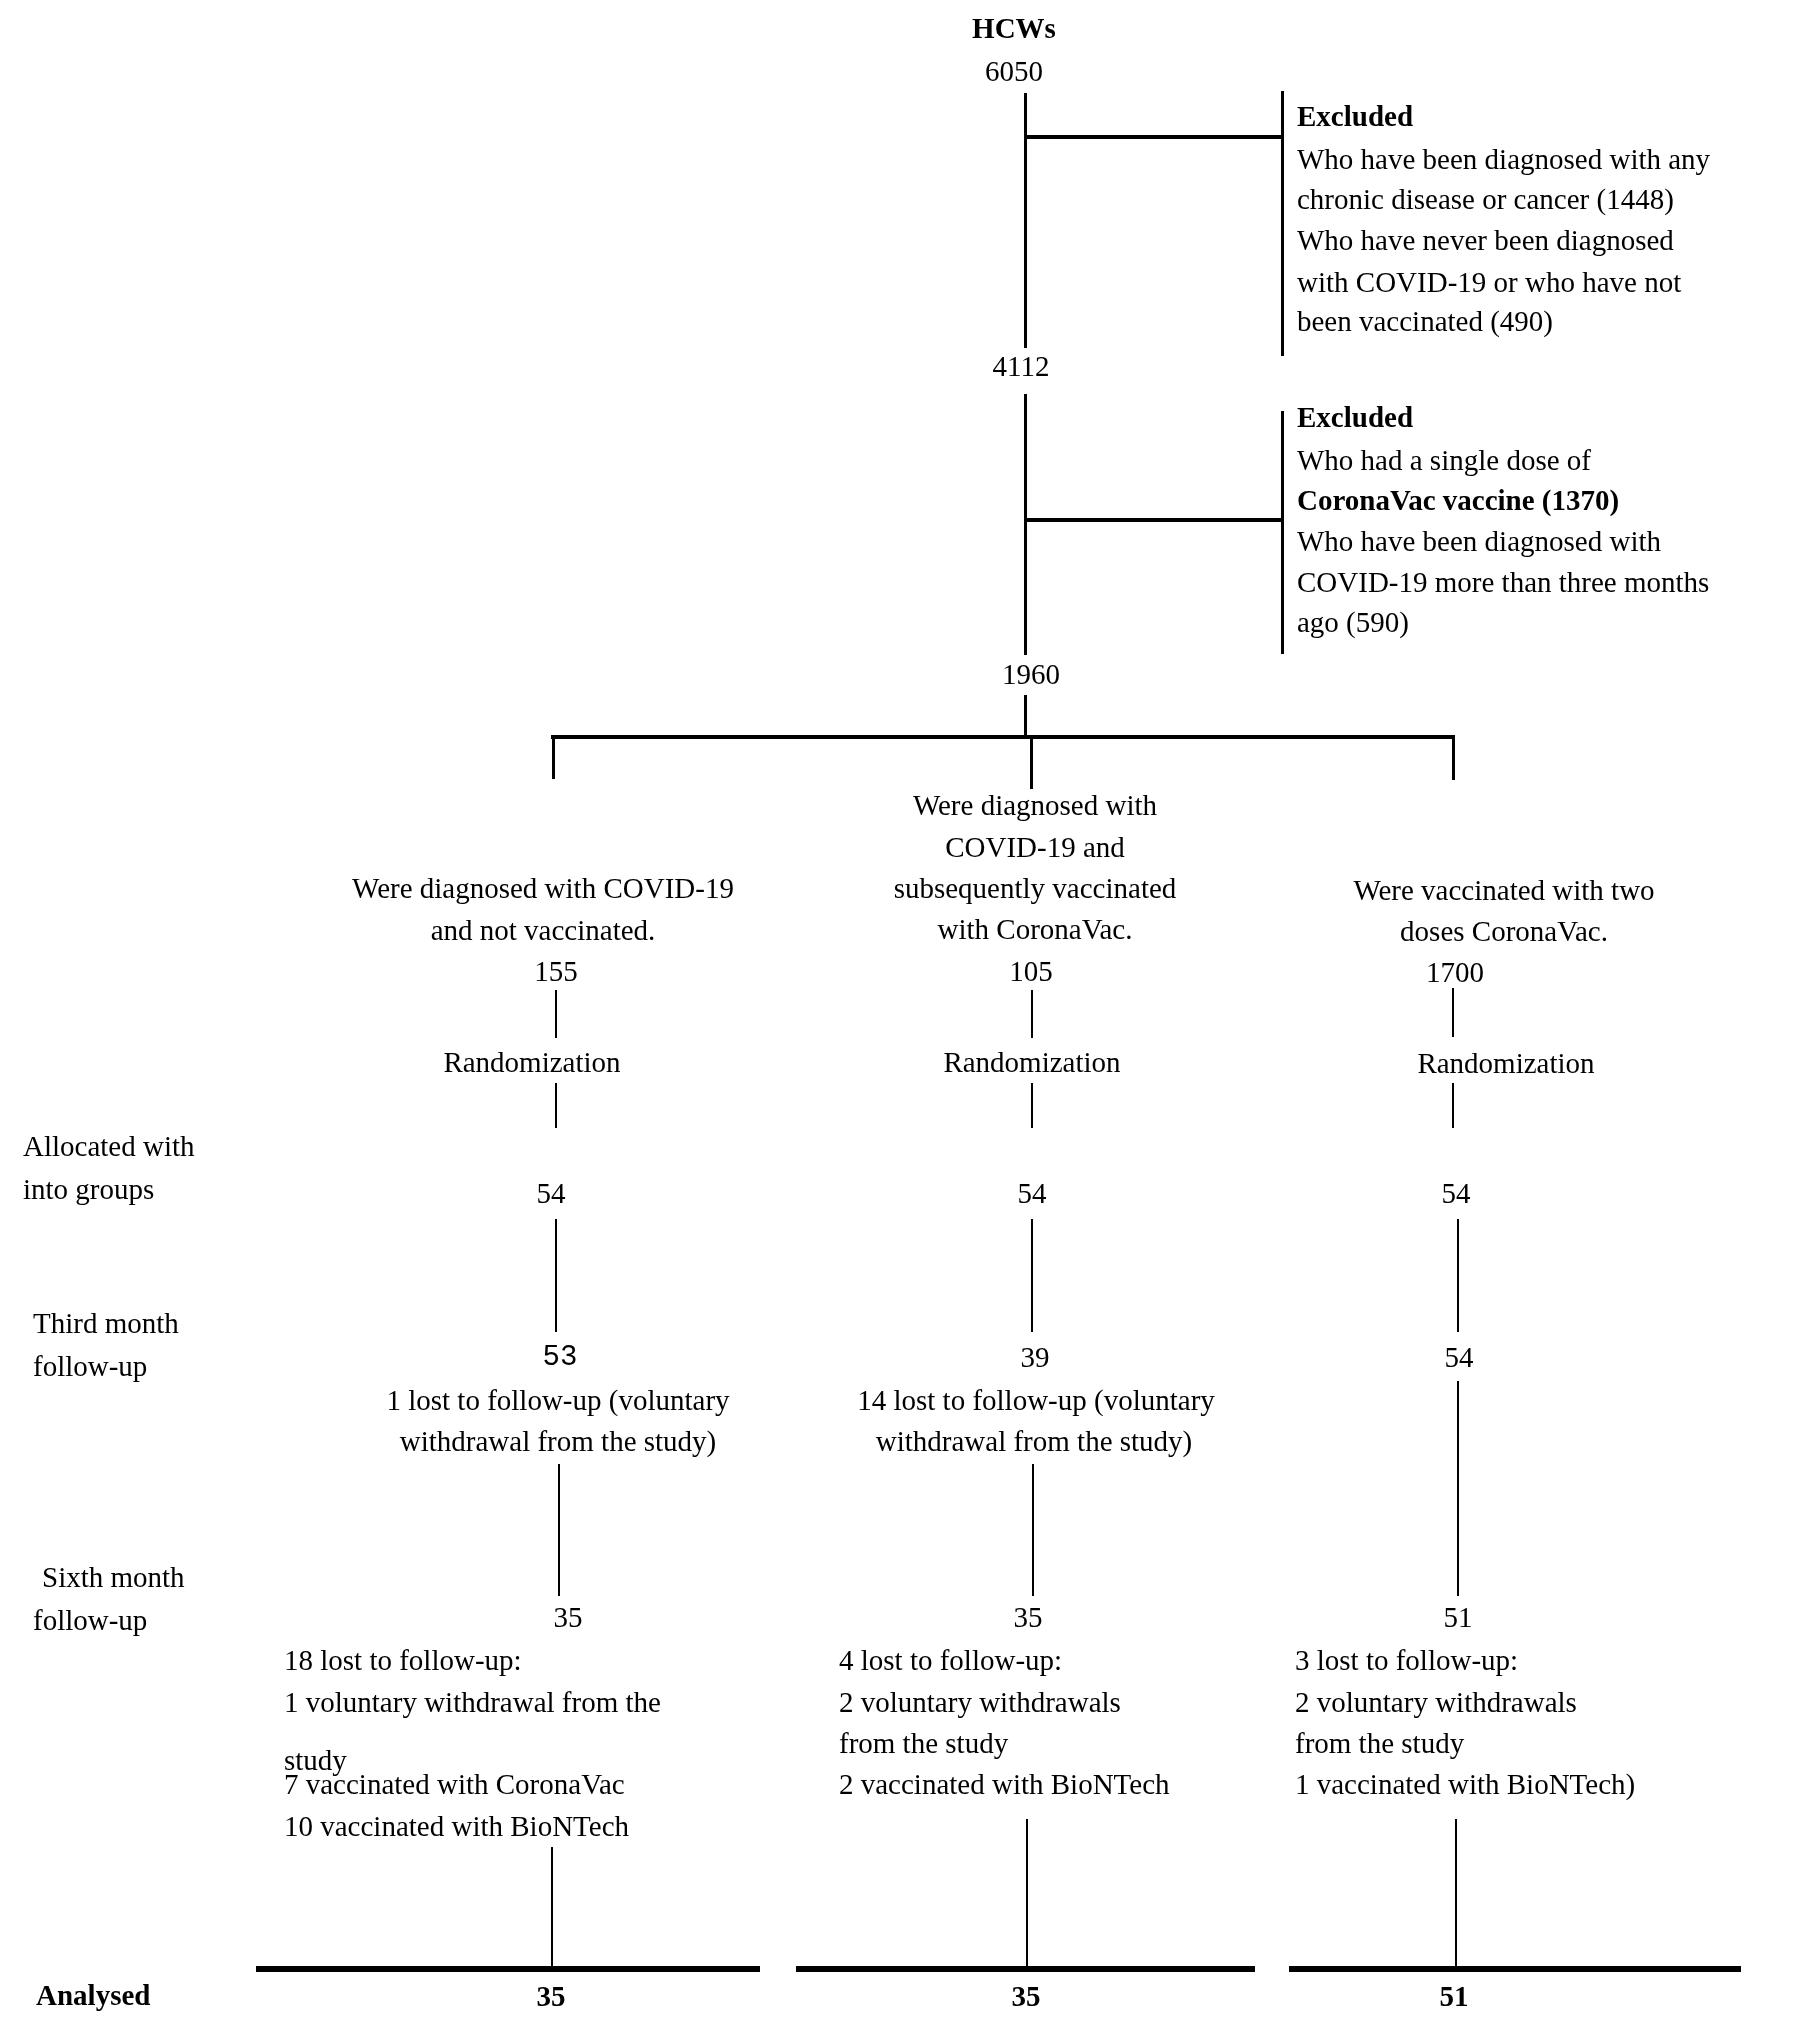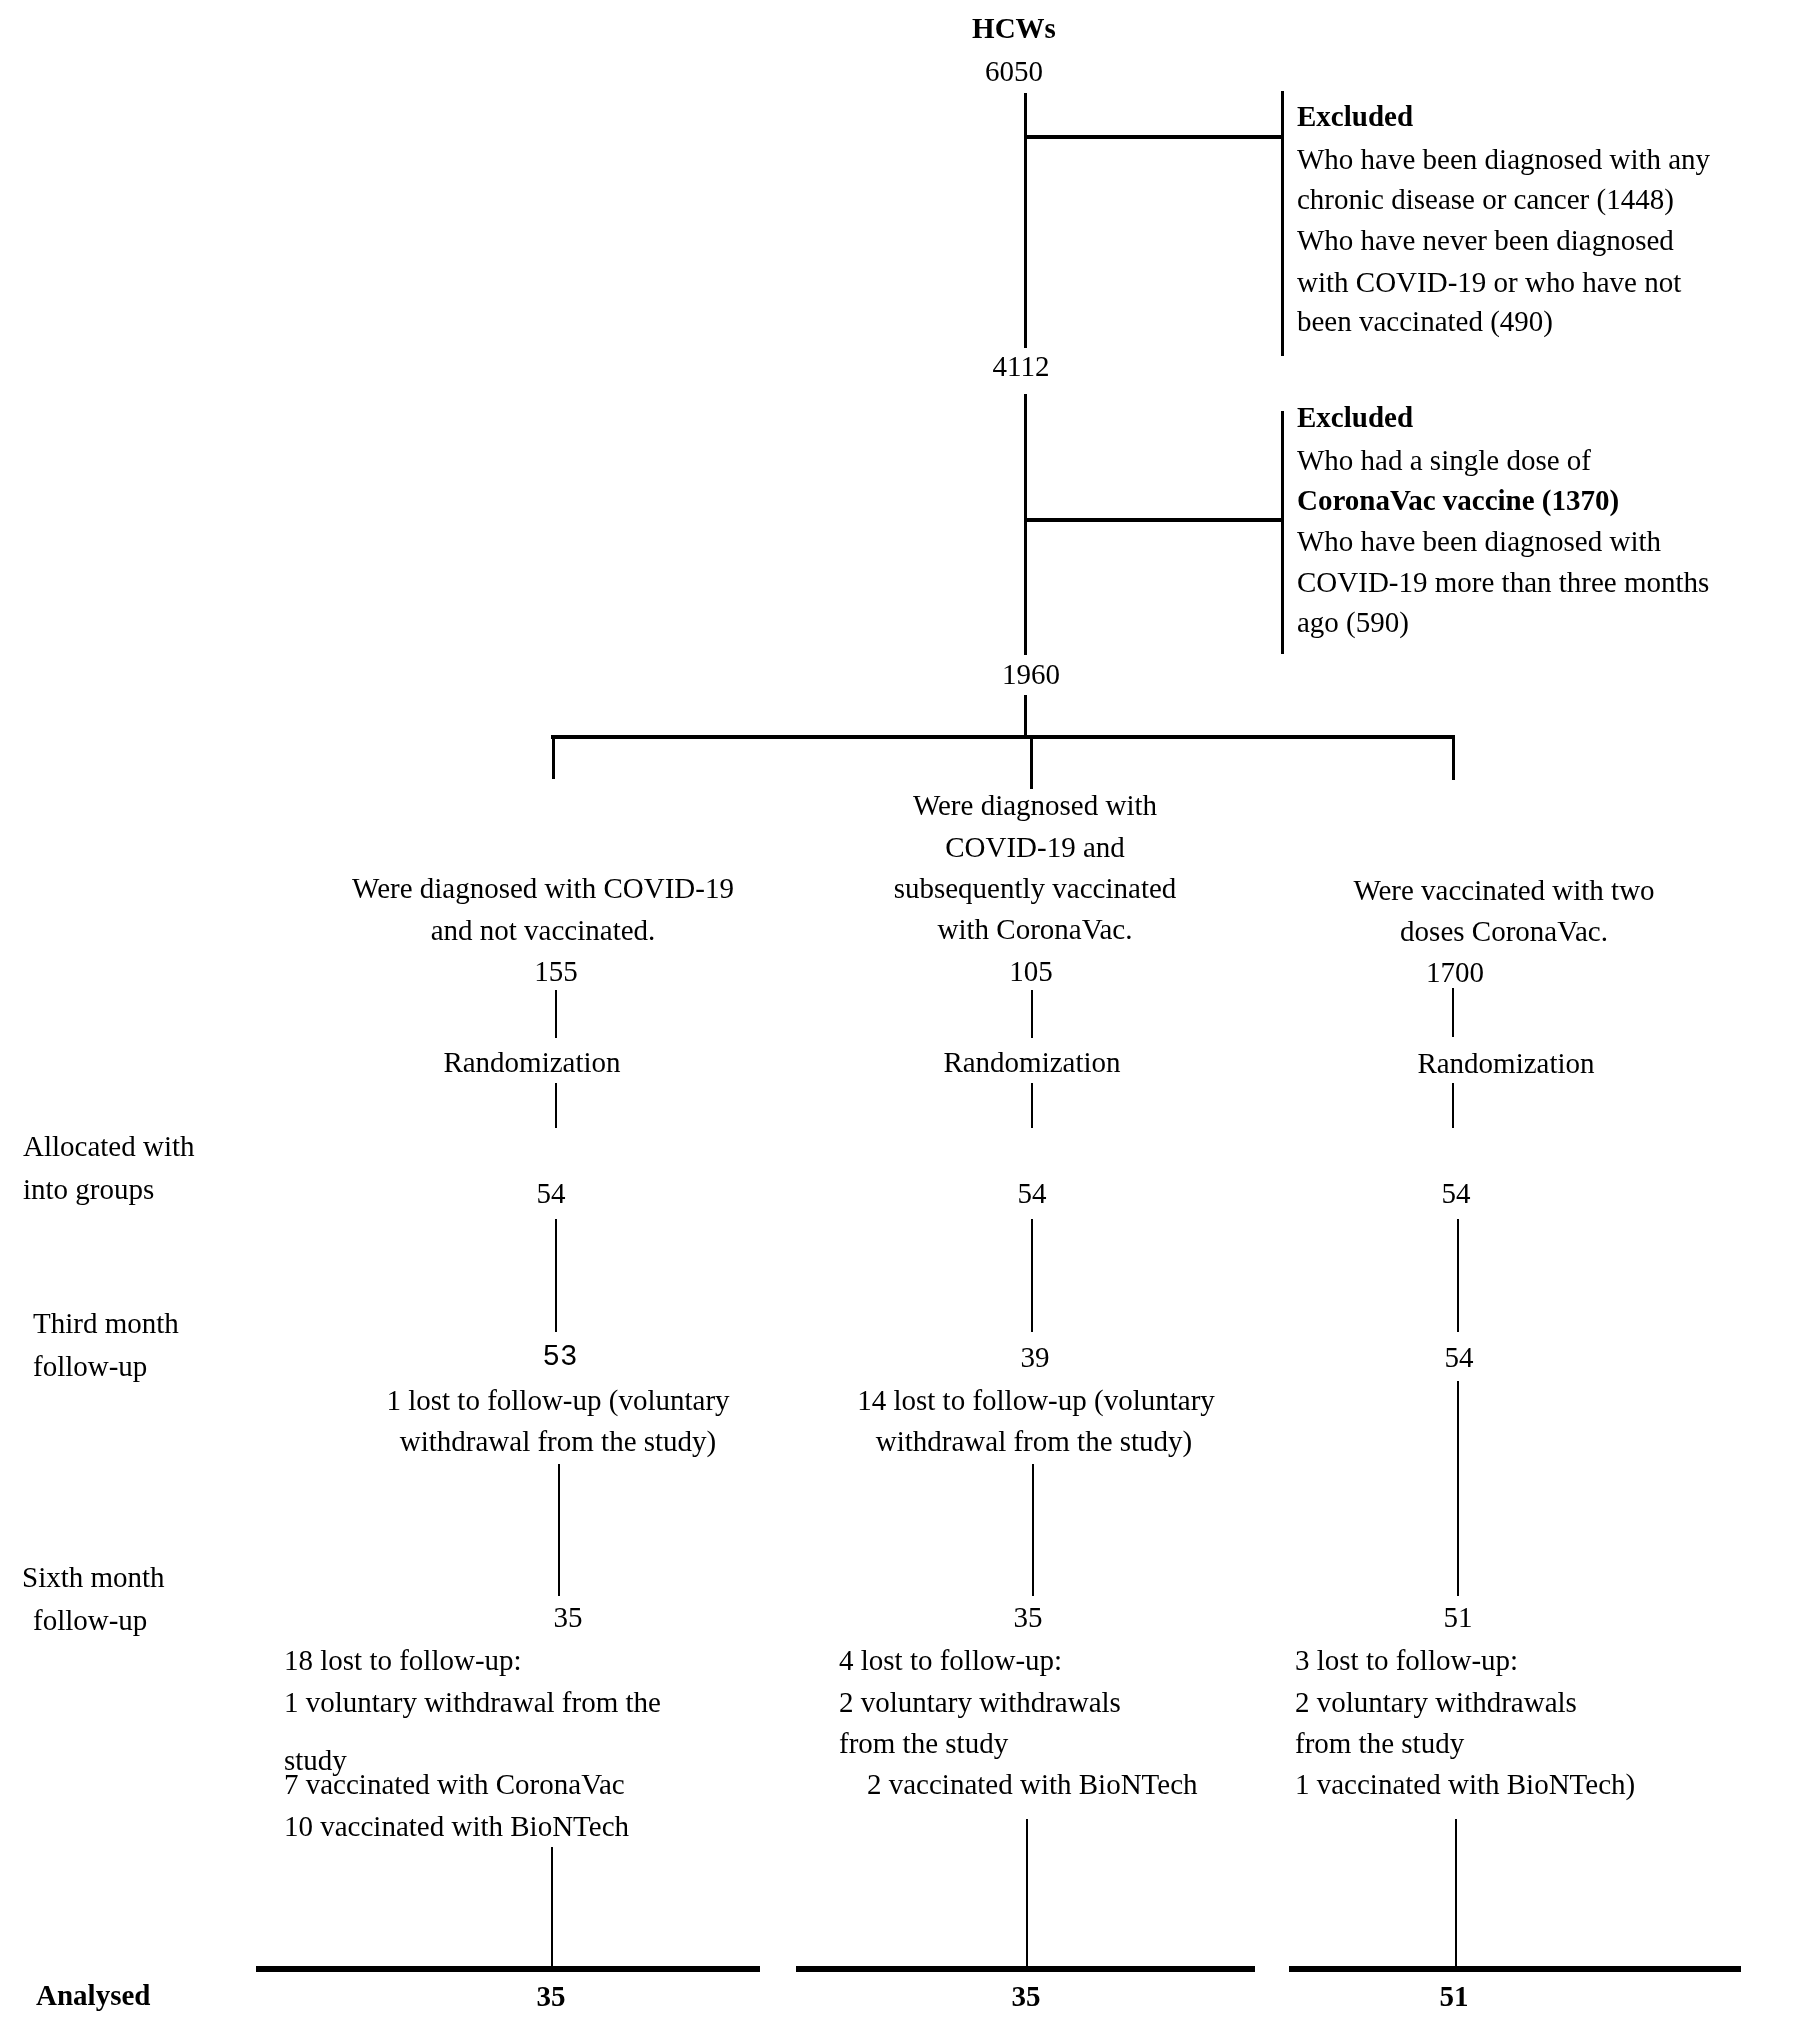--- a/index.html
+++ b/index.html
@@ -99,36 +99,36 @@
   <div class="t" style="left:1459px; top:1341px;">54</div>
   <div class="t" style="left:558px; top:1384px;">1 lost to follow-up (voluntary</div>
   <div class="t" style="left:558px; top:1425px;">withdrawal from the study)</div>
   <div class="t" style="left:1036px; top:1384px;">14 lost to follow-up (voluntary</div>
   <div class="t" style="left:1034px; top:1425px;">withdrawal from the study)</div>
 
   <div class="v" style="left:558px; top:1464px; width:2.2px; height:132px;"></div>
   <div class="v" style="left:1032px; top:1464px; width:2.2px; height:132px;"></div>
   <div class="v" style="left:1457px; top:1381px; width:2.2px; height:215px;"></div>
 
-  <div class="tl" style="left:22px; top:1561px;">Sixth month</div>
+  <div class="tl" style="left:42px; top:1561px;">Sixth month</div>
   <div class="tl" style="left:33px; top:1604px;">follow-up</div>
   <div class="t" style="left:568px; top:1601px;">35</div>
   <div class="t" style="left:1028px; top:1601px;">35</div>
   <div class="t" style="left:1458px; top:1601px;">51</div>
 
   <div class="tl" style="left:284px; top:1644px;">18 lost to follow-up:</div>
   <div class="tl" style="left:284px; top:1686px;">1 voluntary withdrawal from the</div>
   <div class="tl" style="left:284px; top:1727px;margin-top:17px;">study</div>
   <div class="tl" style="left:284px; top:1768px;">7 vaccinated with CoronaVac</div>
   <div class="tl" style="left:284px; top:1810px;">10 vaccinated with BioNTech</div>
 
   <div class="tl" style="left:839px; top:1644px;">4 lost to follow-up:</div>
   <div class="tl" style="left:839px; top:1686px;">2 voluntary withdrawals</div>
   <div class="tl" style="left:839px; top:1727px;">from the study</div>
-  <div class="tl" style="left:839px; top:1768px;margin-left:28px;">2 vaccinated with BioNTech</div>
+  <div class="tl" style="left:839px; top:1768px;">2 vaccinated with BioNTech</div>
 
   <div class="tl" style="left:1295px; top:1644px;">3 lost to follow-up:</div>
   <div class="tl" style="left:1295px; top:1686px;">2 voluntary withdrawals</div>
   <div class="tl" style="left:1295px; top:1727px;">from the study</div>
   <div class="tl" style="left:1295px; top:1768px;">1 vaccinated with BioNTech)</div>
 
   <div class="v" style="left:551px; top:1847px; width:2.2px; height:122px;"></div>
   <div class="v" style="left:1026px; top:1819px; width:2.2px; height:150px;"></div>
   <div class="v" style="left:1455px; top:1819px; width:2.2px; height:150px;"></div>
 

